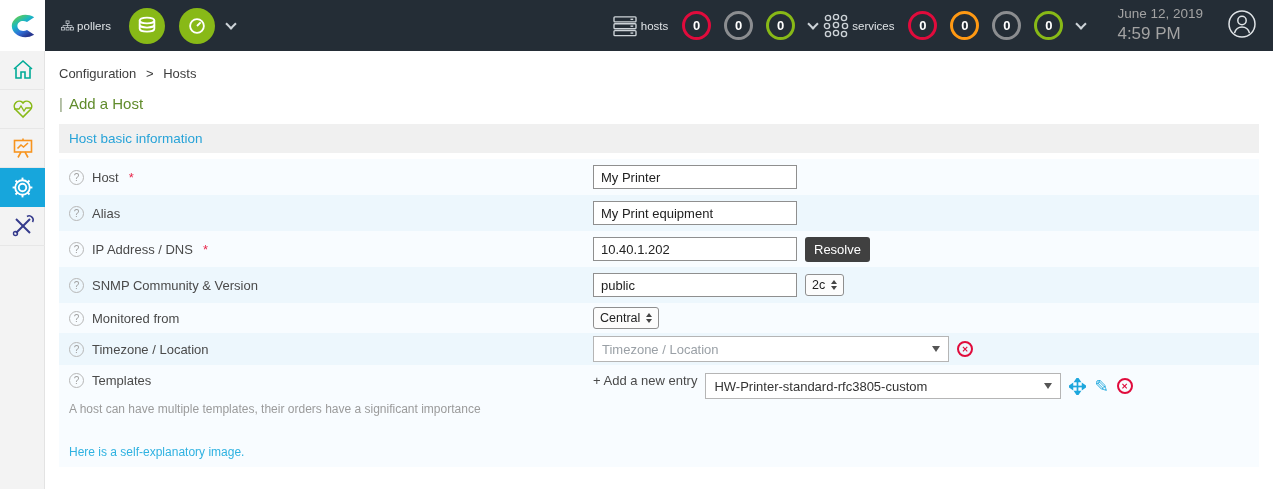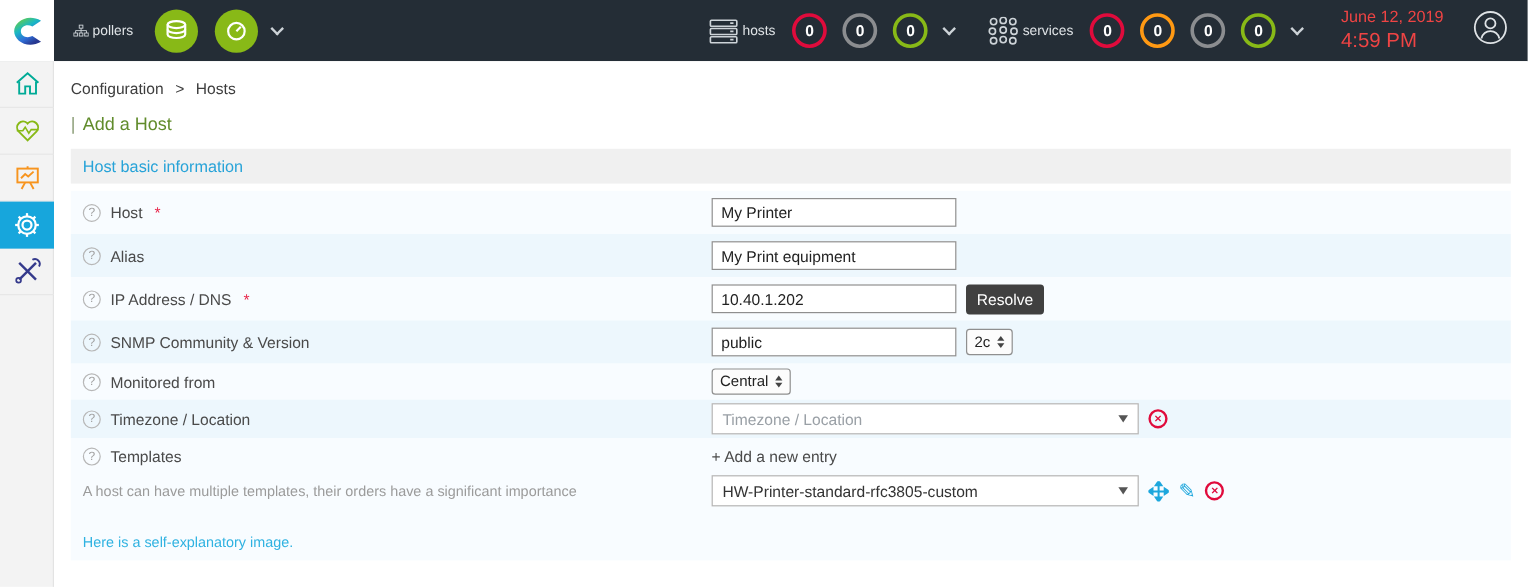--- a/index.html
+++ b/index.html
@@ -22,21 +22,21 @@
     border-bottom:2px solid #cdd3d8; transform:rotate(45deg); margin:0 6px 4px 6px; }
   .counter { width:29px; height:29px; border-radius:50%; border:3px solid;
     color:#fff; font-size:13px; font-weight:bold; display:flex;
     align-items:center; justify-content:center; }
   .c-red   { border-color:#e00b3c; }
   .c-gray  { border-color:#8b8d90; }
   .c-green { border-color:#88b917; }
   .c-orange{ border-color:#ff9913; }
   .counters { display:flex; align-items:center; gap:13px; margin:0 8px 0 14px; }
   .right-cluster { margin-left:auto; display:flex; align-items:center; }
-  .clock { color:#ef4444; margin-left:26px; line-height:1.25; }
+  .clock { color:#a3a3a3; margin-left:26px; line-height:1.25; }
   .clock .date { font-size:13.5px; }
   .clock .time { font-size:17px; }
   .avatar { margin:0 16px 0 24px; }
 
   
   .sidebar { position:absolute; top:51px; left:0; width:45px; height:438px;
     background:#f3f3f3; border-right:1px solid #e3e3e3; }
   .side-item { width:45px; height:39px; display:flex; align-items:center;
     justify-content:center; border-bottom:1px solid #e7e7e7; cursor:pointer; }
   .side-item.active { background:#17a6dc; border-bottom:1px solid #17a6dc; }
@@ -98,21 +98,21 @@
     border-top:6px solid #555; }
   .del-icon { width:16px; height:16px; border:2px solid #e00b3c; border-radius:50%;
     color:#e00b3c; font-size:8px; font-weight:bold; display:inline-flex;
     align-items:center; justify-content:center; cursor:pointer; }
   .pencil { color:#1da7dd; font-size:17px; cursor:pointer; line-height:1; }
   .helper { font-size:12px; color:#9b9b9b; margin-top:6px; }
   .helper-link { font-size:12px; color:#2fb2e1; margin-top:21px; cursor:pointer;
     display:inline-block; }
   .add-entry { font-size:13px; color:#4a4a4a; cursor:pointer; }
   .tpl-row { align-items:flex-start; padding-top:8px; padding-bottom:8px; }
-  .tpl-right { display:flex; flex-direction:column; gap:8px; }
+  .tpl-right { display:flex; flex-direction:row; gap:8px; }
   .tpl-select-line { display:flex; align-items:center; gap:8px; }
 </style>
 </head>
 <body>
 
 <div class="topbar">
   <div class="logo-box">
     <svg width="32" height="32" viewBox="0 0 40 40">
       <defs>
         <linearGradient id="lg" x1="0" y1="0" x2="0.6" y2="1">
@@ -174,21 +174,21 @@
         </div>
       <div class="counter c-gray">
           <span>0</span>
         </div>
       <div class="counter c-green">
           <span>0</span>
         </div>
     </div>
     <span class="chev"></span>
 
-    <div class="tb-group" style="margin-left:22px">
+    <div class="tb-group" style="">
       <svg width="26" height="24" viewBox="0 0 26 24" fill="none" stroke="#cdd3d8" stroke-width="1.4">
         <circle cx="5" cy="4" r="2.6"></circle>
           <circle cx="13" cy="3" r="2.6"></circle>
           <circle cx="21" cy="4" r="2.6"></circle>
         <circle cx="4" cy="12" r="2.6"></circle>
           <circle cx="13" cy="11" r="2.6"></circle>
           <circle cx="22" cy="12" r="2.6"></circle>
         <circle cx="5" cy="20" r="2.6"></circle>
           <circle cx="13" cy="19" r="2.6"></circle>
           <circle cx="21" cy="20" r="2.6"></circle>

